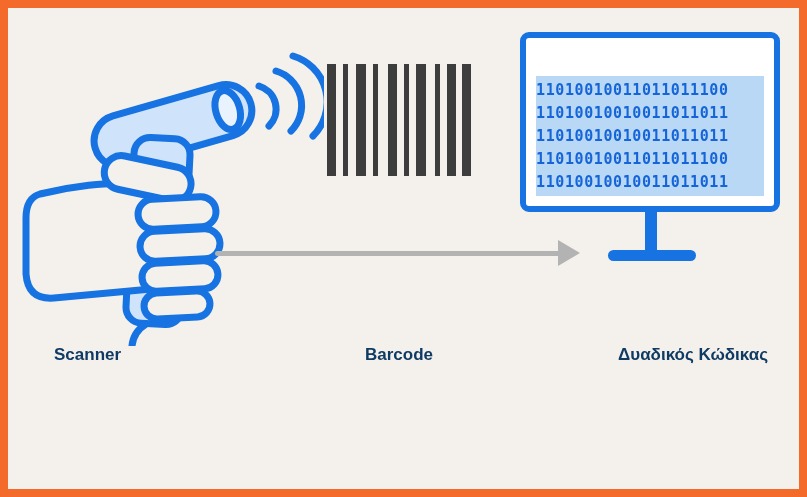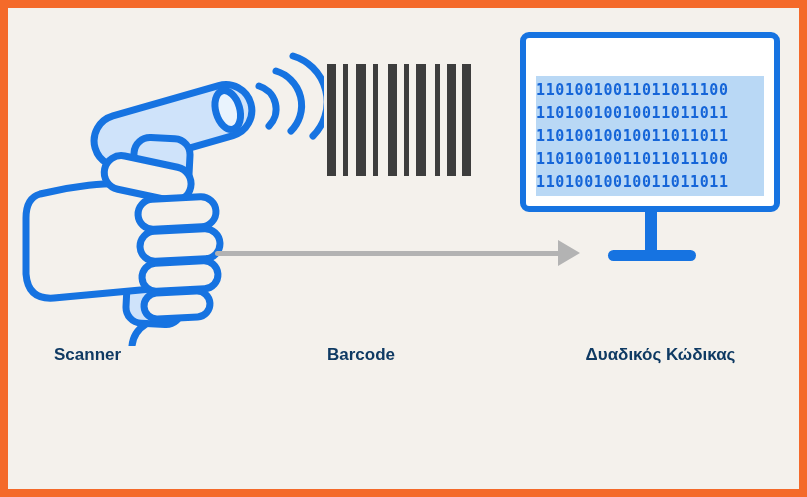--- a/index.html
+++ b/index.html
@@ -57,22 +57,22 @@
     position:absolute;left:550px;top:232px;width:0;height:0;
     border-left:22px solid var(--c-arrow,#b3b3b3);
     border-top:13px solid transparent;border-bottom:13px solid transparent;
   }
   
   .label{
     position:absolute;top:337px;font-weight:bold;font-size:17px;
     color:var(--c-label,#0f3a63);
   }
   .label-scanner{left:46px;}
-  .label-barcode{left:319px;width:144px;text-align:left;}
-  .label-binary{left:545px;width:215px;text-align:center;}
+  .label-barcode{left:319px;width:144px;text-align:center;}
+  .label-binary{left:545px;width:215px;text-align:right;}
 </style>
 </head>
 <body>
 
 <div class="frame">
   <div class="stage">
 
     <div class="scanner-wrap">
       <svg class="scanner-svg" viewBox="0 0 312 320" xmlns="http://www.w3.org/2000/svg">
 

